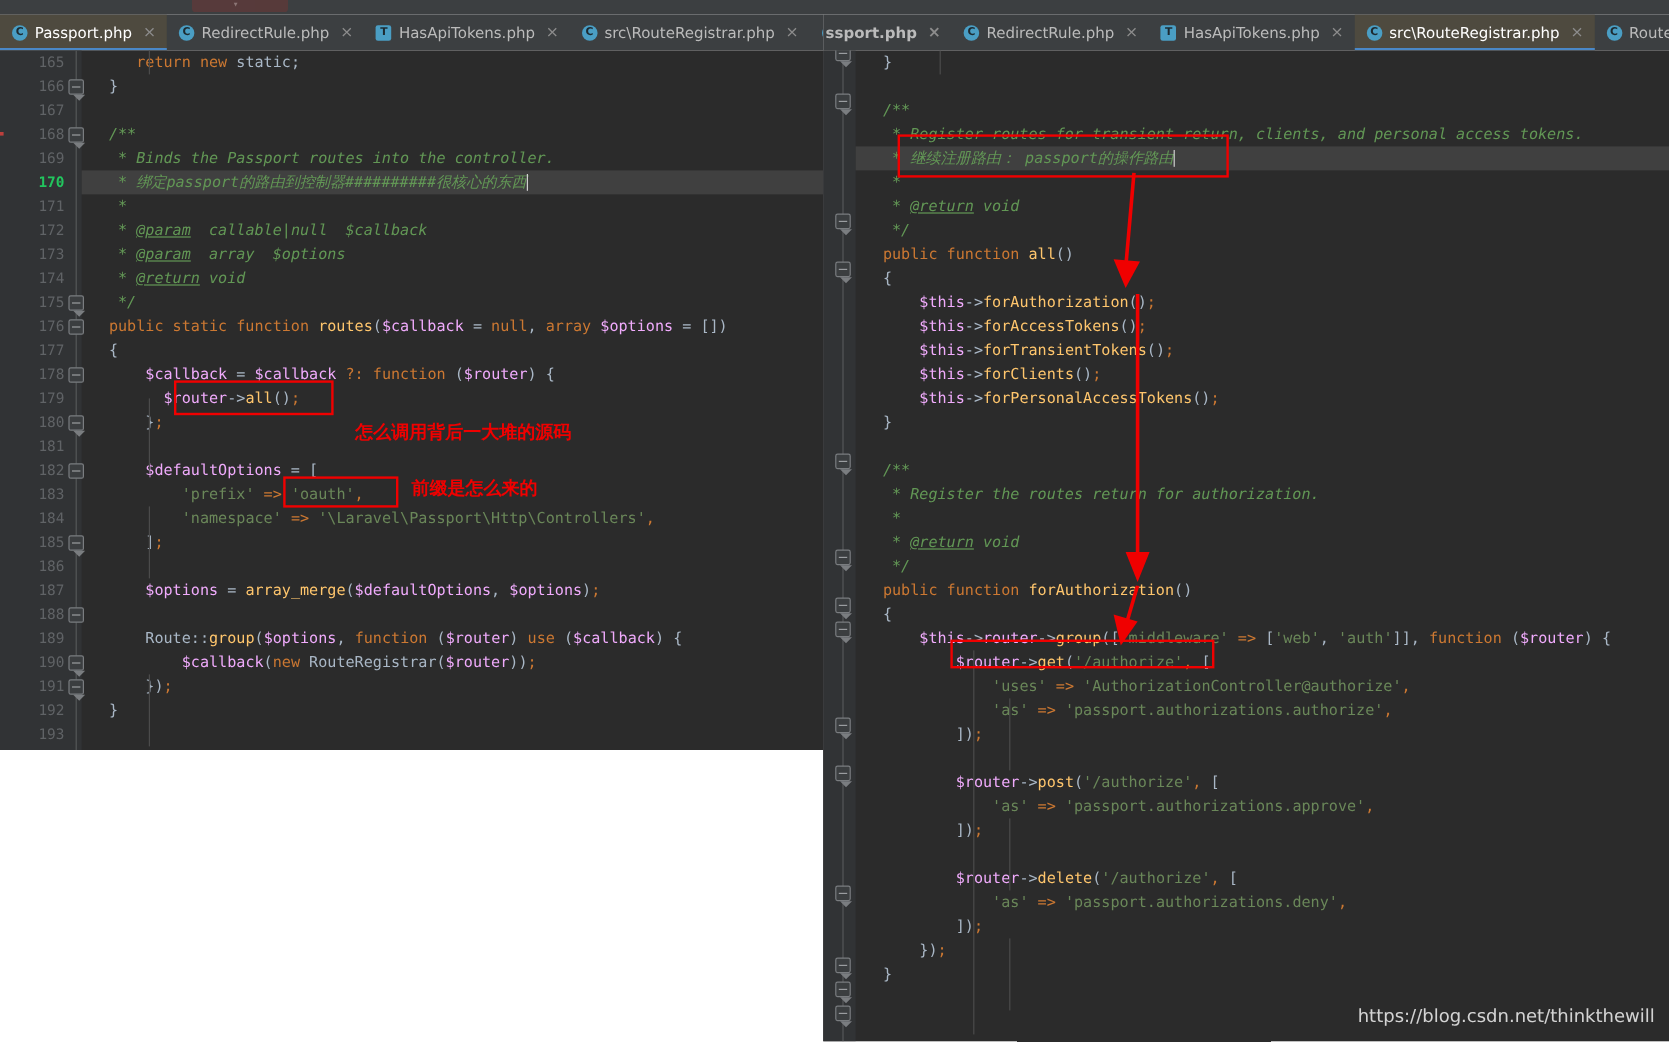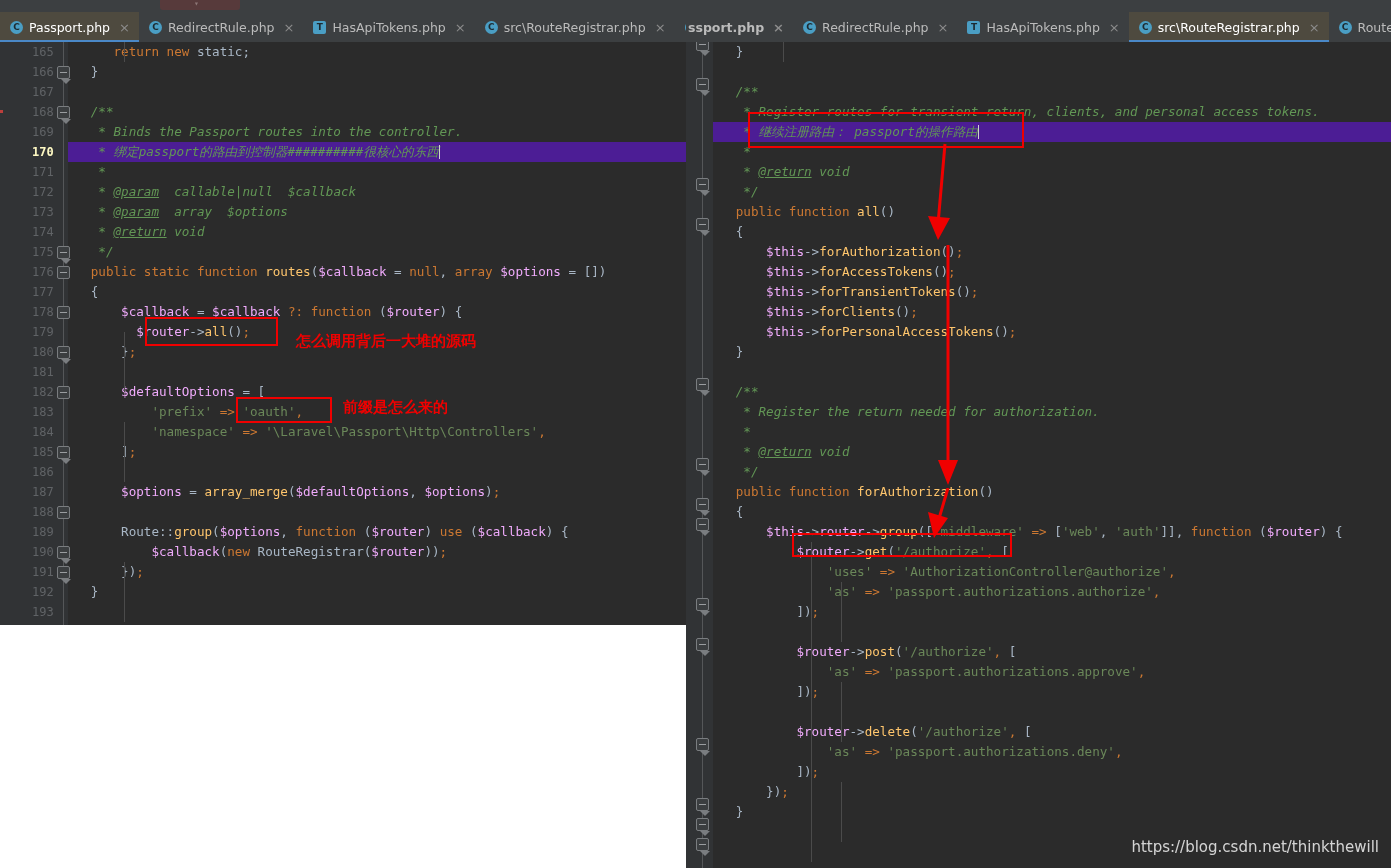--- a/index.html
+++ b/index.html
@@ -72,21 +72,21 @@
   }
   .pane.left  .gutter { width: 68px; }
   .pane.right .gutter { width: 27px; }
 
   .linenos {
     position: absolute; left: 0; top: 0; width: 52px;
     text-align: right; color: #606366;
     font-family: "DejaVu Sans Mono", monospace; font-size: 12px;
   }
   .linenos div { height: 20px; line-height: 20px; padding-right: 6px; margin-left: 32px; }
-  .linenos div.cur { color: #fef9c3; font-weight: bold; }
+  .linenos div.cur { color: #22c55e; font-weight: bold; }
 
   .foldcol { position: absolute; top: 0; bottom: 0; width: 16px; }
   .pane.left  .foldcol { left: 56px; }
   .pane.right .foldcol { left: 9px; }
   .foldline {
     position: absolute; left: 7px; top: 0; bottom: 0; width: 1px;
     background: #555759;
   }
   .fold {
     position: absolute; left: 1px; width: 13px; height: 13px;
@@ -103,21 +103,21 @@
   }
 
   .code {
     position: absolute; top: 0; right: 0;
     font-family: "DejaVu Sans Mono", monospace; font-size: 12.6px;
   }
   .pane.left  .code { left: 68px;  width: 618px; }
   .pane.right .code { left: 27px;  width: 678px; }
 
   .ln { height: 20px; line-height: 20px; white-space: pre; color: #a9b7c6; }
-  .ln.hl { background: #4c1d95; }
+  .ln.hl { background: #404040; }
 
   
   .pane .indent {
     position: absolute; top: 0; bottom: 0; width: 1px; background: #4b4b4b;
   }
 
   
   .c-comment { color: #629755; font-style: italic; }
   .c-tag     { color: #629755; font-style: italic; text-decoration: underline; }
   .c-kw      { color: #cc7832; }
@@ -358,21 +358,21 @@
       <div class="ln"><span class="c-kw">   public function </span><span class="c-fn">all</span><span class="c-plain">()</span></div>
       <div class="ln"><span class="c-plain">   {</span></div>
       <div class="ln"><span class="c-plain">       </span><span class="c-var">$this</span><span class="c-plain">-&gt;</span><span class="c-fn">forAuthorization</span><span class="c-plain">()</span><span class="c-kw">;</span></div>
       <div class="ln"><span class="c-plain">       </span><span class="c-var">$this</span><span class="c-plain">-&gt;</span><span class="c-fn">forAccessTokens</span><span class="c-plain">()</span><span class="c-kw">;</span></div>
       <div class="ln"><span class="c-plain">       </span><span class="c-var">$this</span><span class="c-plain">-&gt;</span><span class="c-fn">forTransientTokens</span><span class="c-plain">()</span><span class="c-kw">;</span></div>
       <div class="ln"><span class="c-plain">       </span><span class="c-var">$this</span><span class="c-plain">-&gt;</span><span class="c-fn">forClients</span><span class="c-plain">()</span><span class="c-kw">;</span></div>
       <div class="ln"><span class="c-plain">       </span><span class="c-var">$this</span><span class="c-plain">-&gt;</span><span class="c-fn">forPersonalAccessTokens</span><span class="c-plain">()</span><span class="c-kw">;</span></div>
       <div class="ln"><span class="c-plain">   }</span></div>
       <div class="ln"> </div>
       <div class="ln"><span class="c-comment">   /**</span></div>
-      <div class="ln"><span class="c-comment">    * Register the return needed for authorization.</span></div>
+      <div class="ln"><span class="c-comment">    * Register the routes return for authorization.</span></div>
       <div class="ln"><span class="c-comment">    *</span></div>
       <div class="ln"><span class="c-comment">    * </span><span class="c-tag">@return</span><span class="c-comment"> void</span></div>
       <div class="ln"><span class="c-comment">    */</span></div>
       <div class="ln"><span class="c-kw">   public function </span><span class="c-fn">forAuthorization</span><span class="c-plain">()</span></div>
       <div class="ln"><span class="c-plain">   {</span></div>
       <div class="ln"><span class="c-plain">       </span><span class="c-var">$this</span><span class="c-plain">-&gt;</span><span class="c-var">router</span><span class="c-plain">-&gt;</span><span class="c-fn">group</span><span class="c-plain">([</span><span class="c-str">'middleware'</span><span class="c-plain"> </span><span class="c-kw">=&gt;</span><span class="c-plain"> [</span><span class="c-str">'web'</span><span class="c-plain">, </span><span class="c-str">'auth'</span><span class="c-plain">]], </span><span class="c-kw">function</span><span class="c-plain"> (</span><span class="c-var">$router</span><span class="c-plain">) {</span></div>
       <div class="ln"><span class="c-plain">           </span><span class="c-var">$router</span><span class="c-plain">-&gt;</span><span class="c-fn">get</span><span class="c-plain">(</span><span class="c-str">'/authorize'</span><span class="c-kw">,</span><span class="c-plain"> [</span></div>
       <div class="ln"><span class="c-plain">               </span><span class="c-str">'uses'</span><span class="c-plain"> </span><span class="c-kw">=&gt;</span><span class="c-plain"> </span><span class="c-str">'AuthorizationController@authorize'</span><span class="c-kw">,</span></div>
       <div class="ln"><span class="c-plain">               </span><span class="c-str">'as'</span><span class="c-plain"> </span><span class="c-kw">=&gt;</span><span class="c-plain"> </span><span class="c-str">'passport.authorizations.authorize'</span><span class="c-kw">,</span></div>
       <div class="ln"><span class="c-plain">           ])</span><span class="c-kw">;</span></div>
@@ -383,21 +383,21 @@
       <div class="ln"> </div>
       <div class="ln"><span class="c-plain">           </span><span class="c-var">$router</span><span class="c-plain">-&gt;</span><span class="c-fn">delete</span><span class="c-plain">(</span><span class="c-str">'/authorize'</span><span class="c-kw">,</span><span class="c-plain"> [</span></div>
       <div class="ln"><span class="c-plain">               </span><span class="c-str">'as'</span><span class="c-plain"> </span><span class="c-kw">=&gt;</span><span class="c-plain"> </span><span class="c-str">'passport.authorizations.deny'</span><span class="c-kw">,</span></div>
       <div class="ln"><span class="c-plain">           ])</span><span class="c-kw">;</span></div>
       <div class="ln"><span class="c-plain">       })</span><span class="c-kw">;</span></div>
       <div class="ln"><span class="c-plain">   }</span></div>
     </div>
   </div>
 
   <div class="annbox" style="left:145px; top:317px; width:133px; height:29px;"></div>
-  <div class="anntext" style="left:296px; top:332px;">怎么调用背后一大堆的源码</div>
+  <div class="anntext" style="left:296px; top:351px;">怎么调用背后一大堆的源码</div>
 
   <div class="annbox" style="left:236px; top:397px; width:96px; height:26px;"></div>
   <div class="anntext" style="left:343px; top:398px;">前缀是怎么来的</div>
 
   <div class="annbox" style="left:748px; top:112px; width:276px; height:36px;"></div>
 
   <div class="annbox" style="left:792px; top:533px; width:220px; height:24px;"></div>
 
   <svg class="arrowsvg" style="left:880px; top:140px;" width="130" height="110" viewBox="0 0 130 110">
     <line x1="65" y1="4" x2="58" y2="84" stroke="#f00000" stroke-width="3"></line>

